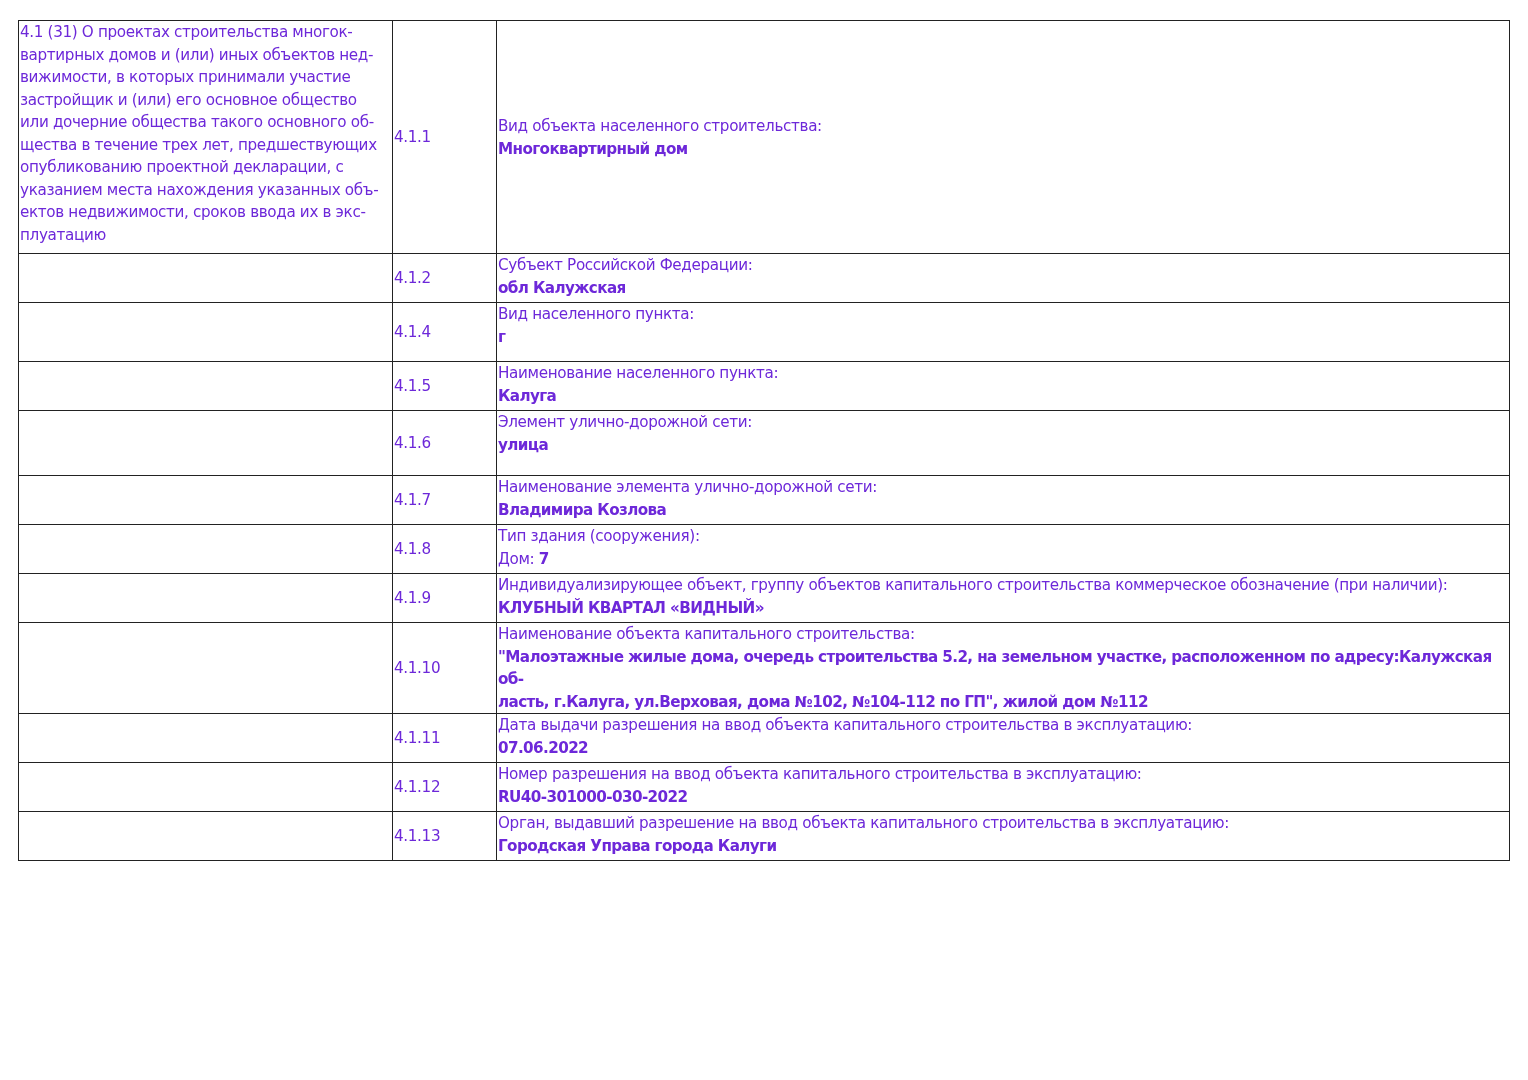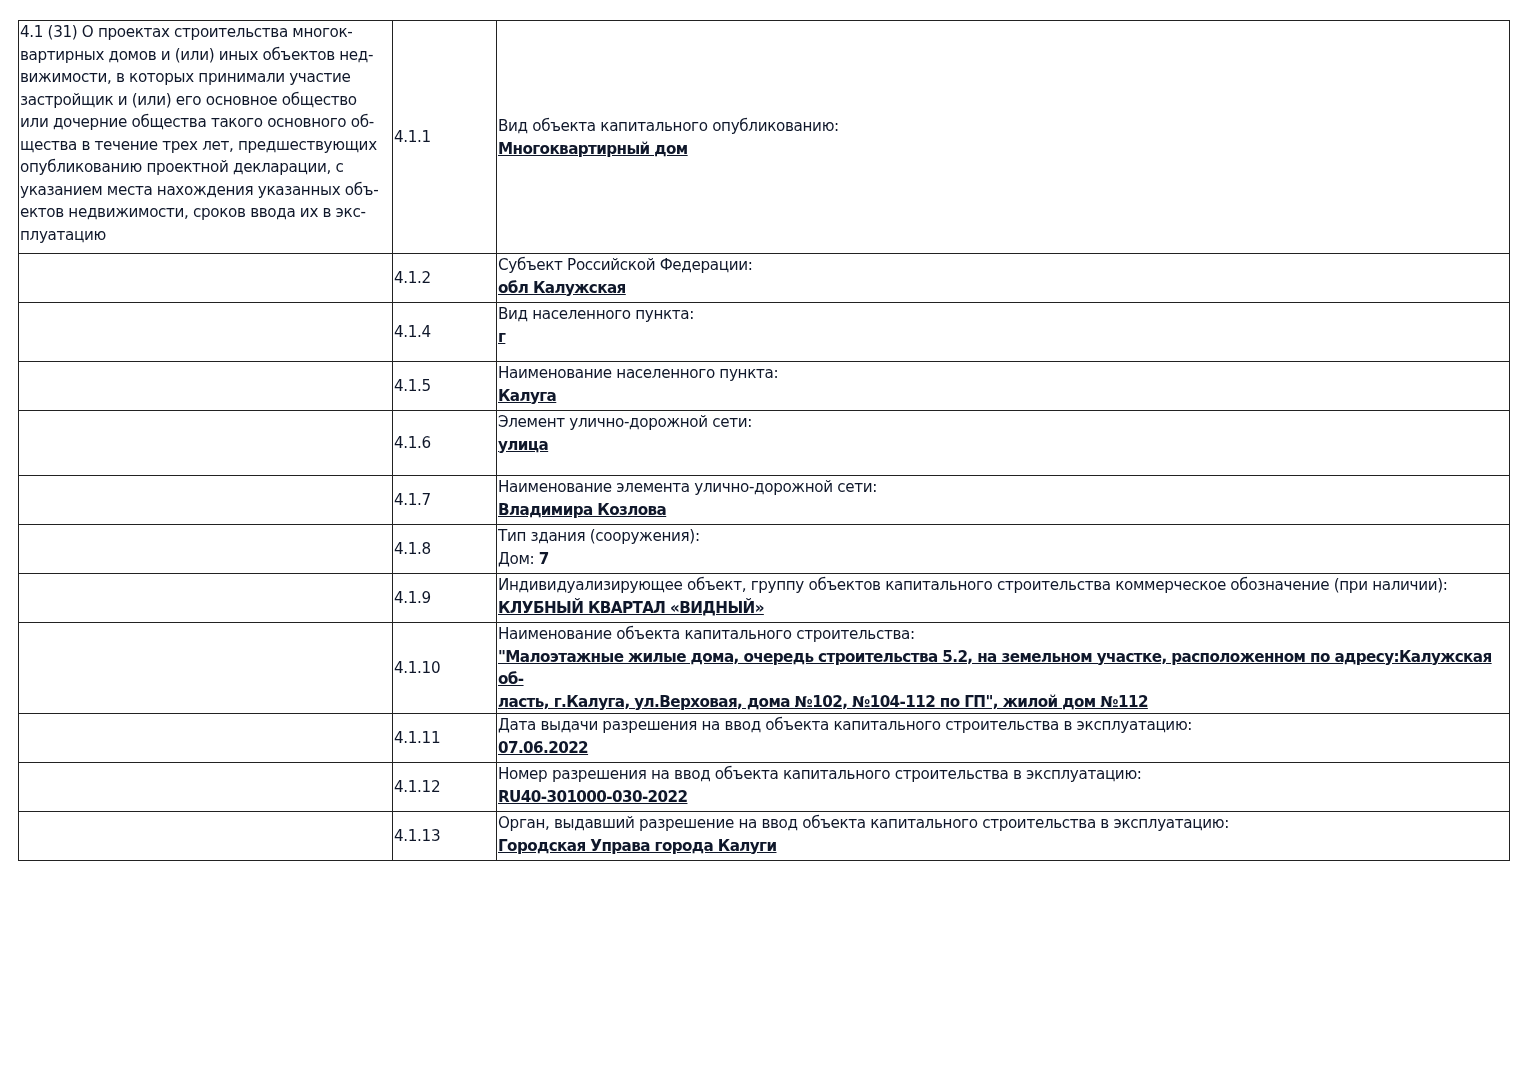--- a/index.html
+++ b/index.html
@@ -4,34 +4,34 @@
 <style>
   html, body { margin: 0; padding: 0; background: #ffffff; }
   body { width: 1528px; height: 1080px; position: relative; overflow: hidden; }
   .doc { position: absolute; left: 18px; top: 20px; }
   table {
     border-collapse: collapse;
     table-layout: fixed;
     width: 1492px;
     font-family: "DejaVu Sans", sans-serif;
     font-size: 15.2px;
-    color: #0f172a;
+    color: #6d28d9;
     letter-spacing: -0.35px;
   }
   td {
     border: 1.5px solid #222;
     padding: 0 1px;
     line-height: 22.5px;
     vertical-align: top;
   }
   td.c1 { width: 371px; }
   td.c2 { width: 101px; vertical-align: middle; margin-top: 28px; }
   td.c3 { }
   .label { display: block; }
-  .value { display: block; font-weight: bold; letter-spacing: -0.6px; text-decoration: underline; }
+  .value { display: block; font-weight: bold; letter-spacing: -0.6px; }
   .inline-bold { font-weight: bold; }
   td.section { white-space: normal; }
 </style>
 </head>
 <body>
 
 <div class="doc">
 <table>
   <tbody>
         <tr style="height:233px">
@@ -42,21 +42,21 @@
       <span class="label">застройщик и (или) его основное общество</span>
       <span class="label">или дочерние общества такого основного об-</span>
       <span class="label">щества в течение трех лет, предшествующих</span>
       <span class="label">опубликованию проектной декларации, с</span>
       <span class="label">указанием места нахождения указанных объ-</span>
       <span class="label">ектов недвижимости, сроков ввода их в экс-</span>
       <span class="label">плуатацию</span>
     </td>
     <td class="c2">4.1.1</td>
     <td class="c3" style="padding-top:94px;">
-      <span class="label">Вид объекта капитального опубликованию:</span>
+      <span class="label">Вид объекта населенного строительства:</span>
       <span class="value">Многоквартирный дом</span>
     </td>
   </tr>
   <tr style="height:49px">
     <td class="c1"></td>
     <td class="c2">4.1.2</td>
     <td class="c3">
       <span class="label">Субъект Российской Федерации:</span>
       <span class="value">обл Калужская</span>
     </td>

